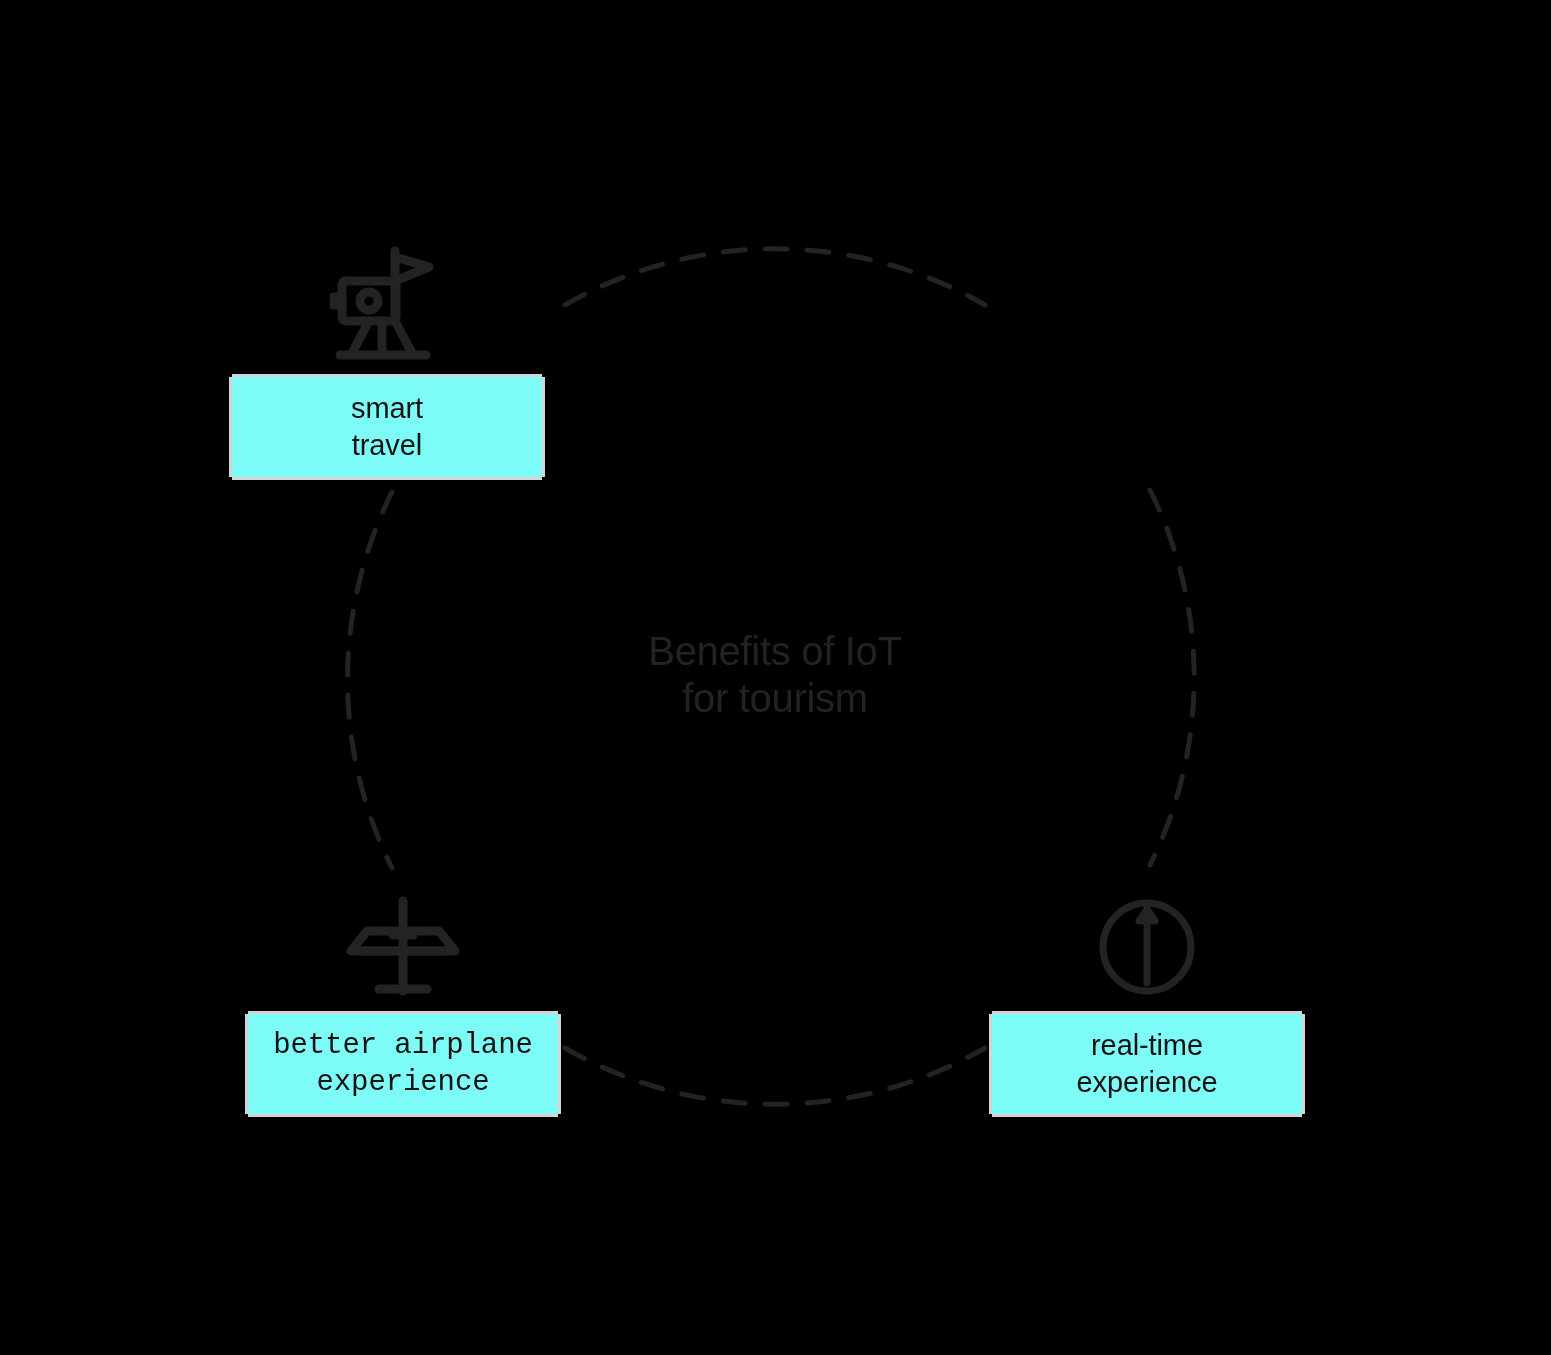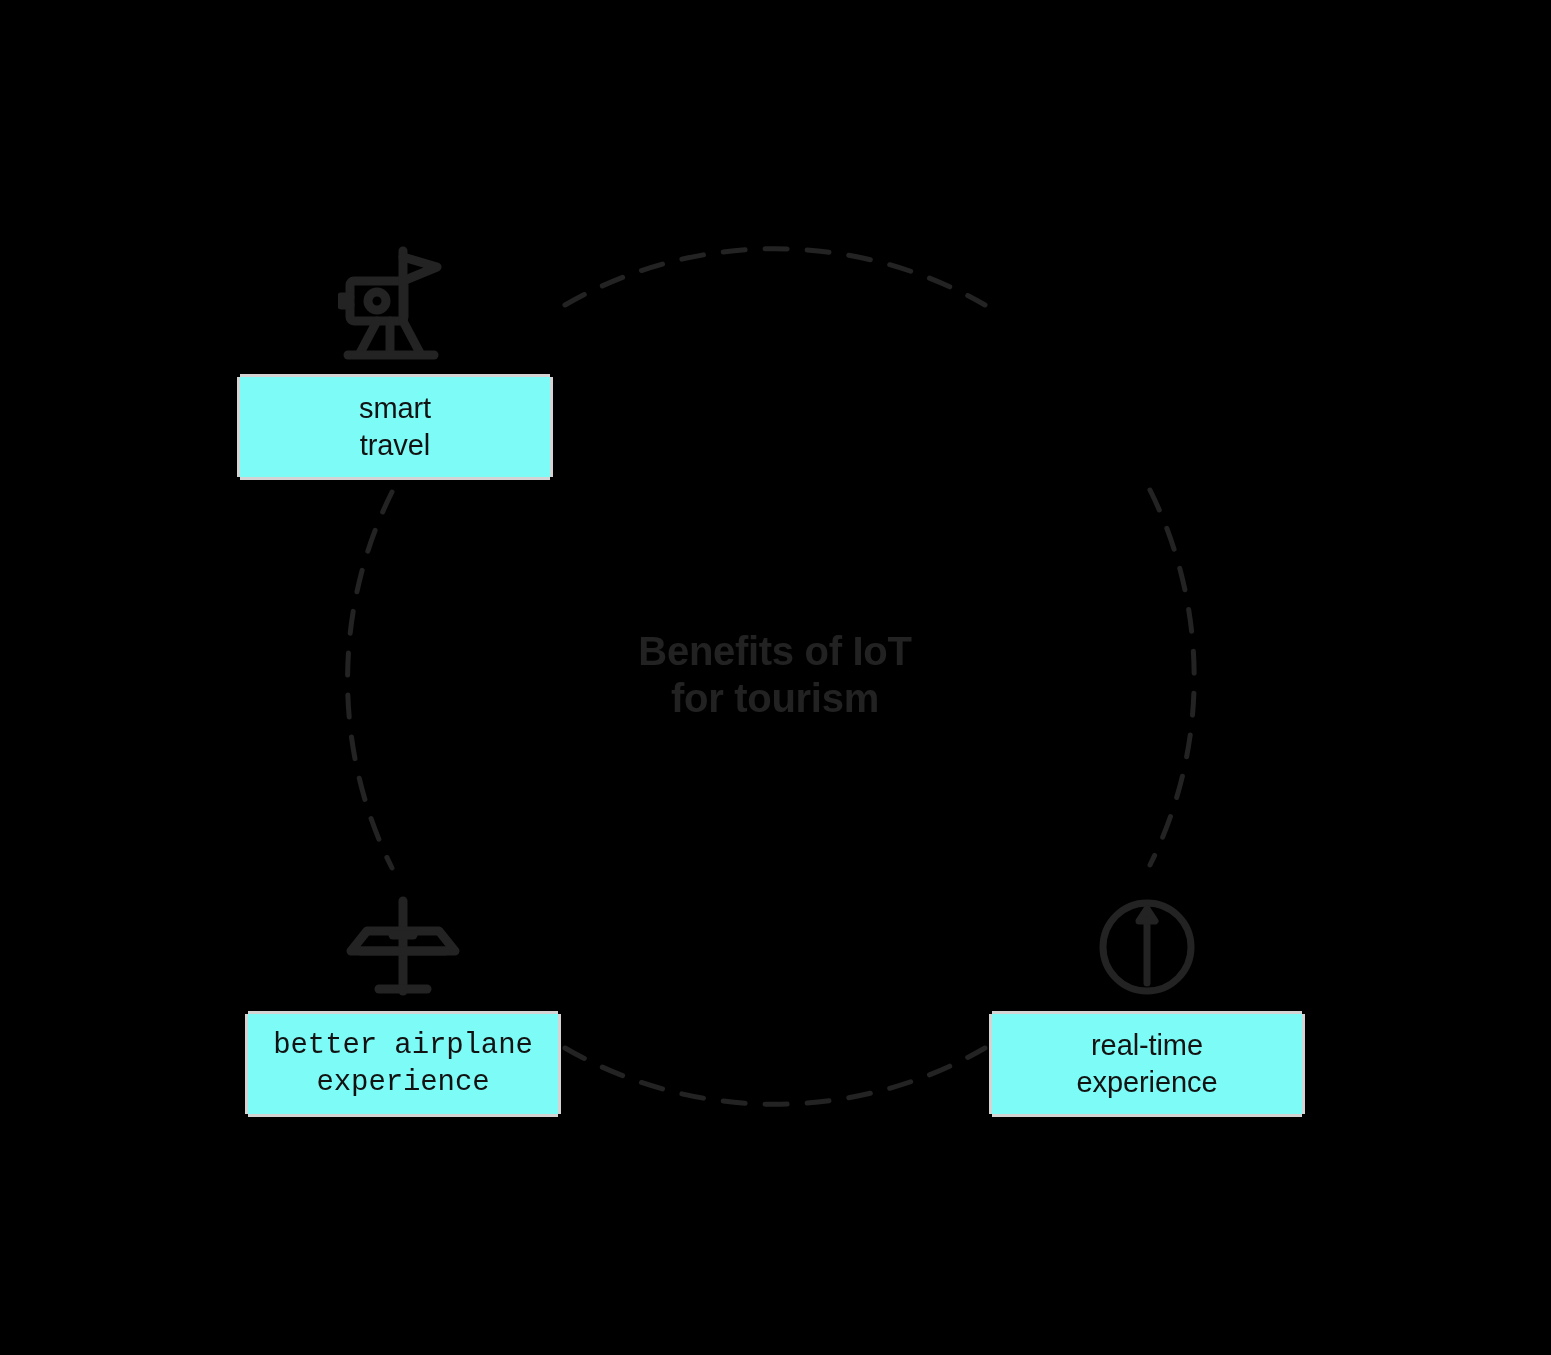--- a/index.html
+++ b/index.html
@@ -33,21 +33,21 @@
 
   
   #center-title {
     position: absolute;
     left: 545px;
     top: 628px;
     width: 460px;
     text-align: center;
     color: #222222;
     font-size: 40px;
-    font-weight: 700;
+    font-weight: 400;
     line-height: 1.18;
     letter-spacing: -0.3px;
     white-space: pre-line;
   }
 
   
   .node {
     position: absolute;
   }
   .node-icon {
@@ -80,21 +80,21 @@
     color: #121212;
     font-size: 29px;
     line-height: 1.28;
     text-align: center;
     white-space: pre-line;
     font-weight: 400;
     letter-spacing: -0.1px;
   }
 
   
-  #node-smart-travel  { left: 240px;  top: 377px;  width: 310px; height: 100px; }
+  #node-smart-travel  { left: 232px;  top: 377px;  width: 310px; height: 100px; }
   #node-personalization { left: 992px; top: 377px;  width: 310px; height: 100px; }
   #node-better-airplane { left: 248px; top: 1014px; width: 310px; height: 100px; font-family: Liberation Mono, monospace; }
   #node-real-time       { left: 992px; top: 1014px; width: 310px; height: 100px; }
 
   
   #node-smart-travel .node-icon  { margin-bottom: 16px; }
   #node-personalization .node-icon { margin-bottom: 20px; }
   #node-better-airplane .node-icon { margin-bottom: 14px; }
   #node-real-time .node-icon { margin-bottom: 14px; }
 </style>

